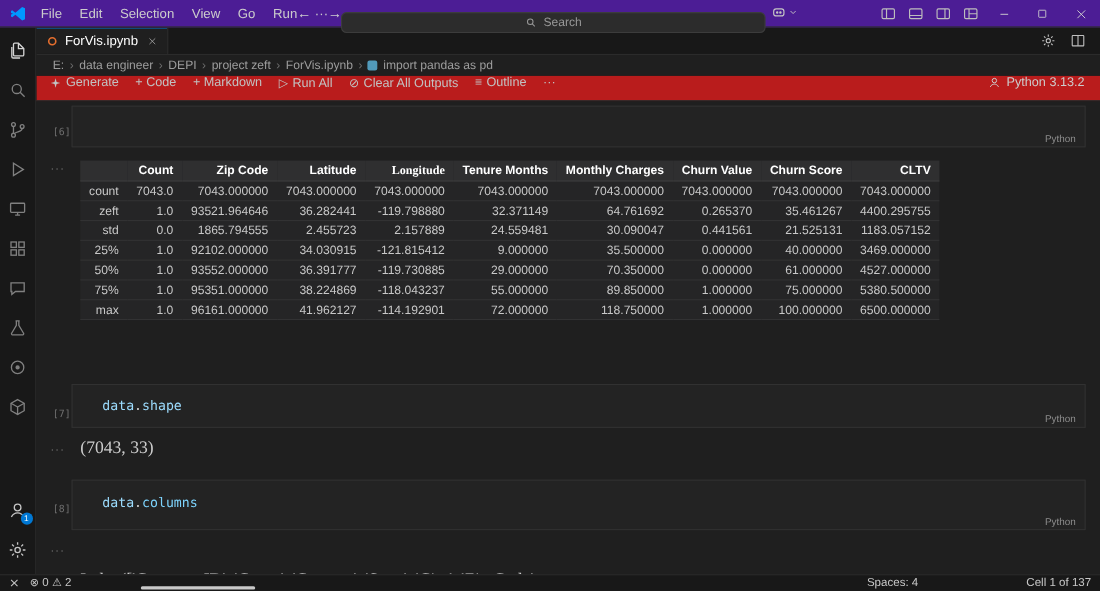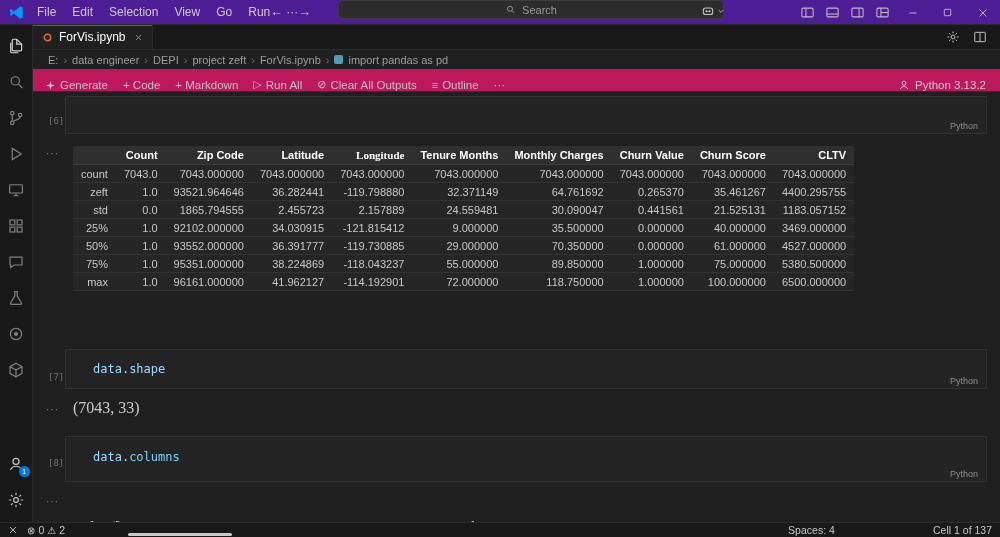--- a/index.html
+++ b/index.html
@@ -14,23 +14,23 @@
   }
   svg { display:block; }
 
   
   .titlebar { position:absolute; top:0; left:0; width:100%; height:25px; background:#4c1d95;
     border-bottom:1px solid #2b2b2b; display:flex; align-items:center; z-index:7; }
   .logo { margin:0 5px 0 9px; display:flex; }
   .menus { display:flex; align-items:center; }
   .menu-item { padding:2px 8px; border-radius:5px; font-size:12px; color:#cccccc; cursor:default; }
   .nav { position:absolute; left:270px; top:4px; display:flex; gap:15px; color:#cfcfcf; font-size:13px; }
-  .command-center { position:absolute; left:310px; top:0; width:386px; height:19px; background:#2c2c2c;
+  .command-center { position:absolute; left:310px; top:11px; width:386px; height:19px; background:#2c2c2c;
     border:1px solid #3c3c3c; border-radius:5px; display:flex; align-items:center; justify-content:center;
-    gap:6px; color:#989898; font-size:11px;margin-left:28px; }
+    gap:6px; color:#989898; font-size:11px; }
   .copilot { position:absolute; left:701px; top:4px; display:flex; align-items:center; gap:2px; }
   .tb-right { position:absolute; right:0; top:0; height:25px; display:flex; align-items:center; }
   .tb-icon { width:25px; height:25px; display:flex; align-items:center; justify-content:center; }
   .win-btn { width:35px; height:25px; display:flex; align-items:center; justify-content:center; }
 
   
   .activitybar { position:absolute; left:0; top:25px; bottom:15px; width:33px; background:#181818;
     border-right:1px solid #2b2b2b; display:flex; flex-direction:column; align-items:center; padding:3px 0 4px 0; z-index:6; }
   .ab-item { width:33px; height:36px; display:flex; align-items:center; justify-content:center; position:relative; }
   .ab-spacer { margin-top:auto; }
@@ -46,22 +46,22 @@
   .editor-actions { margin-left:auto; display:flex; align-items:center; gap:13px; padding-right:13px; }
 
   
   .breadcrumbs { position:absolute; left:33px; right:0; top:50px; height:19px; background:#1f1f1f;
     display:flex; align-items:center; gap:5px; padding-left:15px; font-size:11px; color:#9d9d9d; }
   .crumb-sep { color:#6e6e6e; }
   .crumb { white-space:nowrap; }
   .sym-icon { width:9px; height:9px; background:#519aba; border-radius:2px; display:inline-block; }
 
   
-  .nbtoolbar { position:absolute; left:33px; right:0; top:69px; height:23px; background:#be185d;
-    border-bottom:1px solid #2b2b2b; display:flex; align-items:flex-end; gap:15px; padding-left:12px;
+  .nbtoolbar { position:absolute; left:33px; right:0; top:69px; height:23px; background:#b91c1c;
+    border-bottom:1px solid #2b2b2b; display:flex; align-items:flex-start; gap:15px; padding-left:12px;
     font-size:11.5px; color:#c2c2c2; }
   .tbtn { display:flex; align-items:center; gap:4px; cursor:default; }
   .tbtn .gl { font-size:11px; color:#c2c2c2; }
   .kernel { margin-left:auto; display:flex; align-items:center; gap:5px; padding-right:14px; color:#cccccc; }
 
   
   .notebook { position:absolute; left:33px; right:0; top:92px; bottom:15px; background:#1f1f1f; overflow:hidden; }
   .cell { position:absolute; left:32px; right:13px; background:#232323; border:1px solid #313131; }
   .code { font-family:"DejaVu Sans Mono","Liberation Mono",monospace; font-size:12px; padding-left:27px; }
   .lang { position:absolute; right:8px; bottom:2px; font-size:9px; color:#8d8d8d; }

